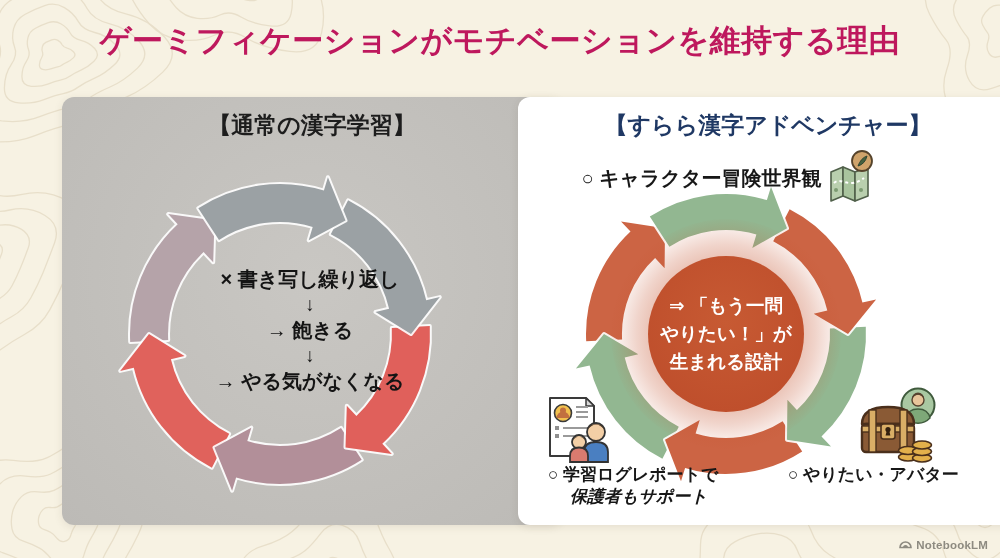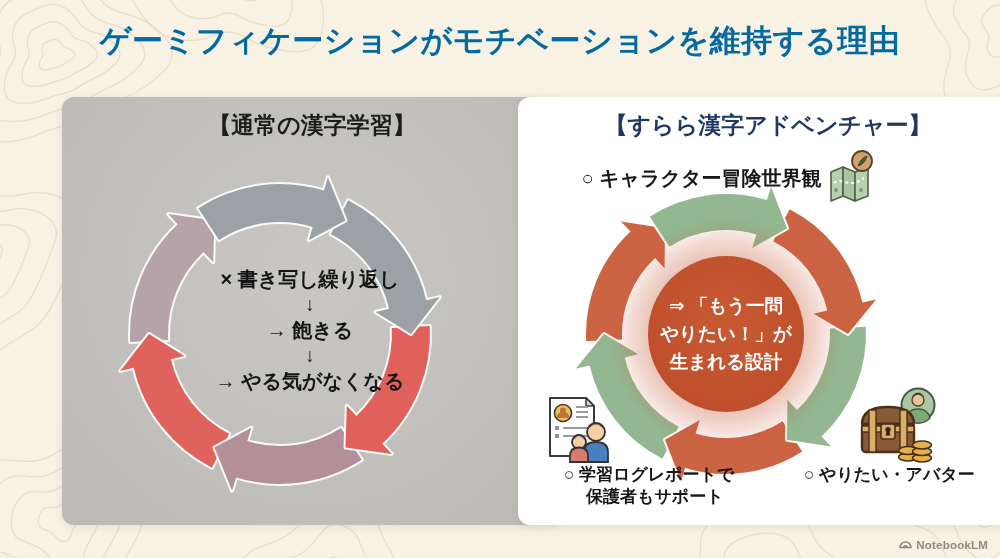--- a/index.html
+++ b/index.html
@@ -6,21 +6,21 @@
   body{
     width:1000px;height:558px;position:relative;overflow:hidden;
     background:#f7f2e3;
     font-family:"Liberation Sans","DejaVu Sans",sans-serif;
     -webkit-font-smoothing:antialiased;
   }
   .abs{position:absolute;}
   #contours{position:absolute;inset:0;z-index:0;}
   .slide-title{
     left:0;top:20px;width:1000px;text-align:center;
-    font-size:31px;font-weight:800;color:#0369a1;letter-spacing:.5px;z-index:3;
+    font-size:31px;font-weight:800;color:#be185d;letter-spacing:.5px;z-index:3;
   }
   .panel{
     top:97px;width:500px;height:428px;border-radius:12px;z-index:1;
     box-shadow:0 2px 8px rgba(70,60,40,.10);
   }
   .panel-left{left:62px;background:radial-gradient(circle at 50% 42%,#c9c7c3 0%,#bcbab6 100%);}
   .panel-right{left:518px;background:#ffffff;}
   .panel-heading{
     position:absolute;top:13px;left:0;width:100%;text-align:center;
     font-size:23px;font-weight:800;color:#1d1d1d;
@@ -29,22 +29,22 @@
   svg.cycle{position:absolute;z-index:2;}
   .left-cycle-text{
     left:62px;top:267px;width:496px;text-align:center;z-index:3;color:#141414;
   }
   .left-cycle-text .l{font-size:20px;font-weight:800;line-height:25px;}
   .left-cycle-text .a{font-size:19px;font-weight:700;line-height:26px;}
   .item1-row{
     left:518px;top:154px;width:420px;display:flex;align-items:center;justify-content:center;gap:7px;z-index:3;
   }
   .item-label{font-size:20px;font-weight:800;color:#171717;}
-  .item-small{font-size:17px;font-weight:800;color:#171717;line-height:22px;z-index:4;margin-left:16px;}
-  .indent{padding-left:22px;}
+  .item-small{font-size:17px;font-weight:800;color:#171717;line-height:22px;z-index:4;}
+  .indent{padding-left:22px;font-style:italic;}
   .glow{
     left:611px;top:219px;width:230px;height:230px;border-radius:50%;z-index:2;
     background:radial-gradient(circle,rgba(196,83,46,.55) 30%,rgba(196,83,46,.25) 55%,rgba(196,83,46,0) 72%);
   }
   .center-circle{
     left:648px;top:256px;width:156px;height:156px;border-radius:50%;z-index:3;
     background:radial-gradient(circle at 50% 42%,#c75a33 0%,#bf4f2c 75%);
     display:flex;flex-direction:column;align-items:center;justify-content:center;
     color:#ffffff;font-size:18.5px;font-weight:800;line-height:28px;text-align:center;
   }

